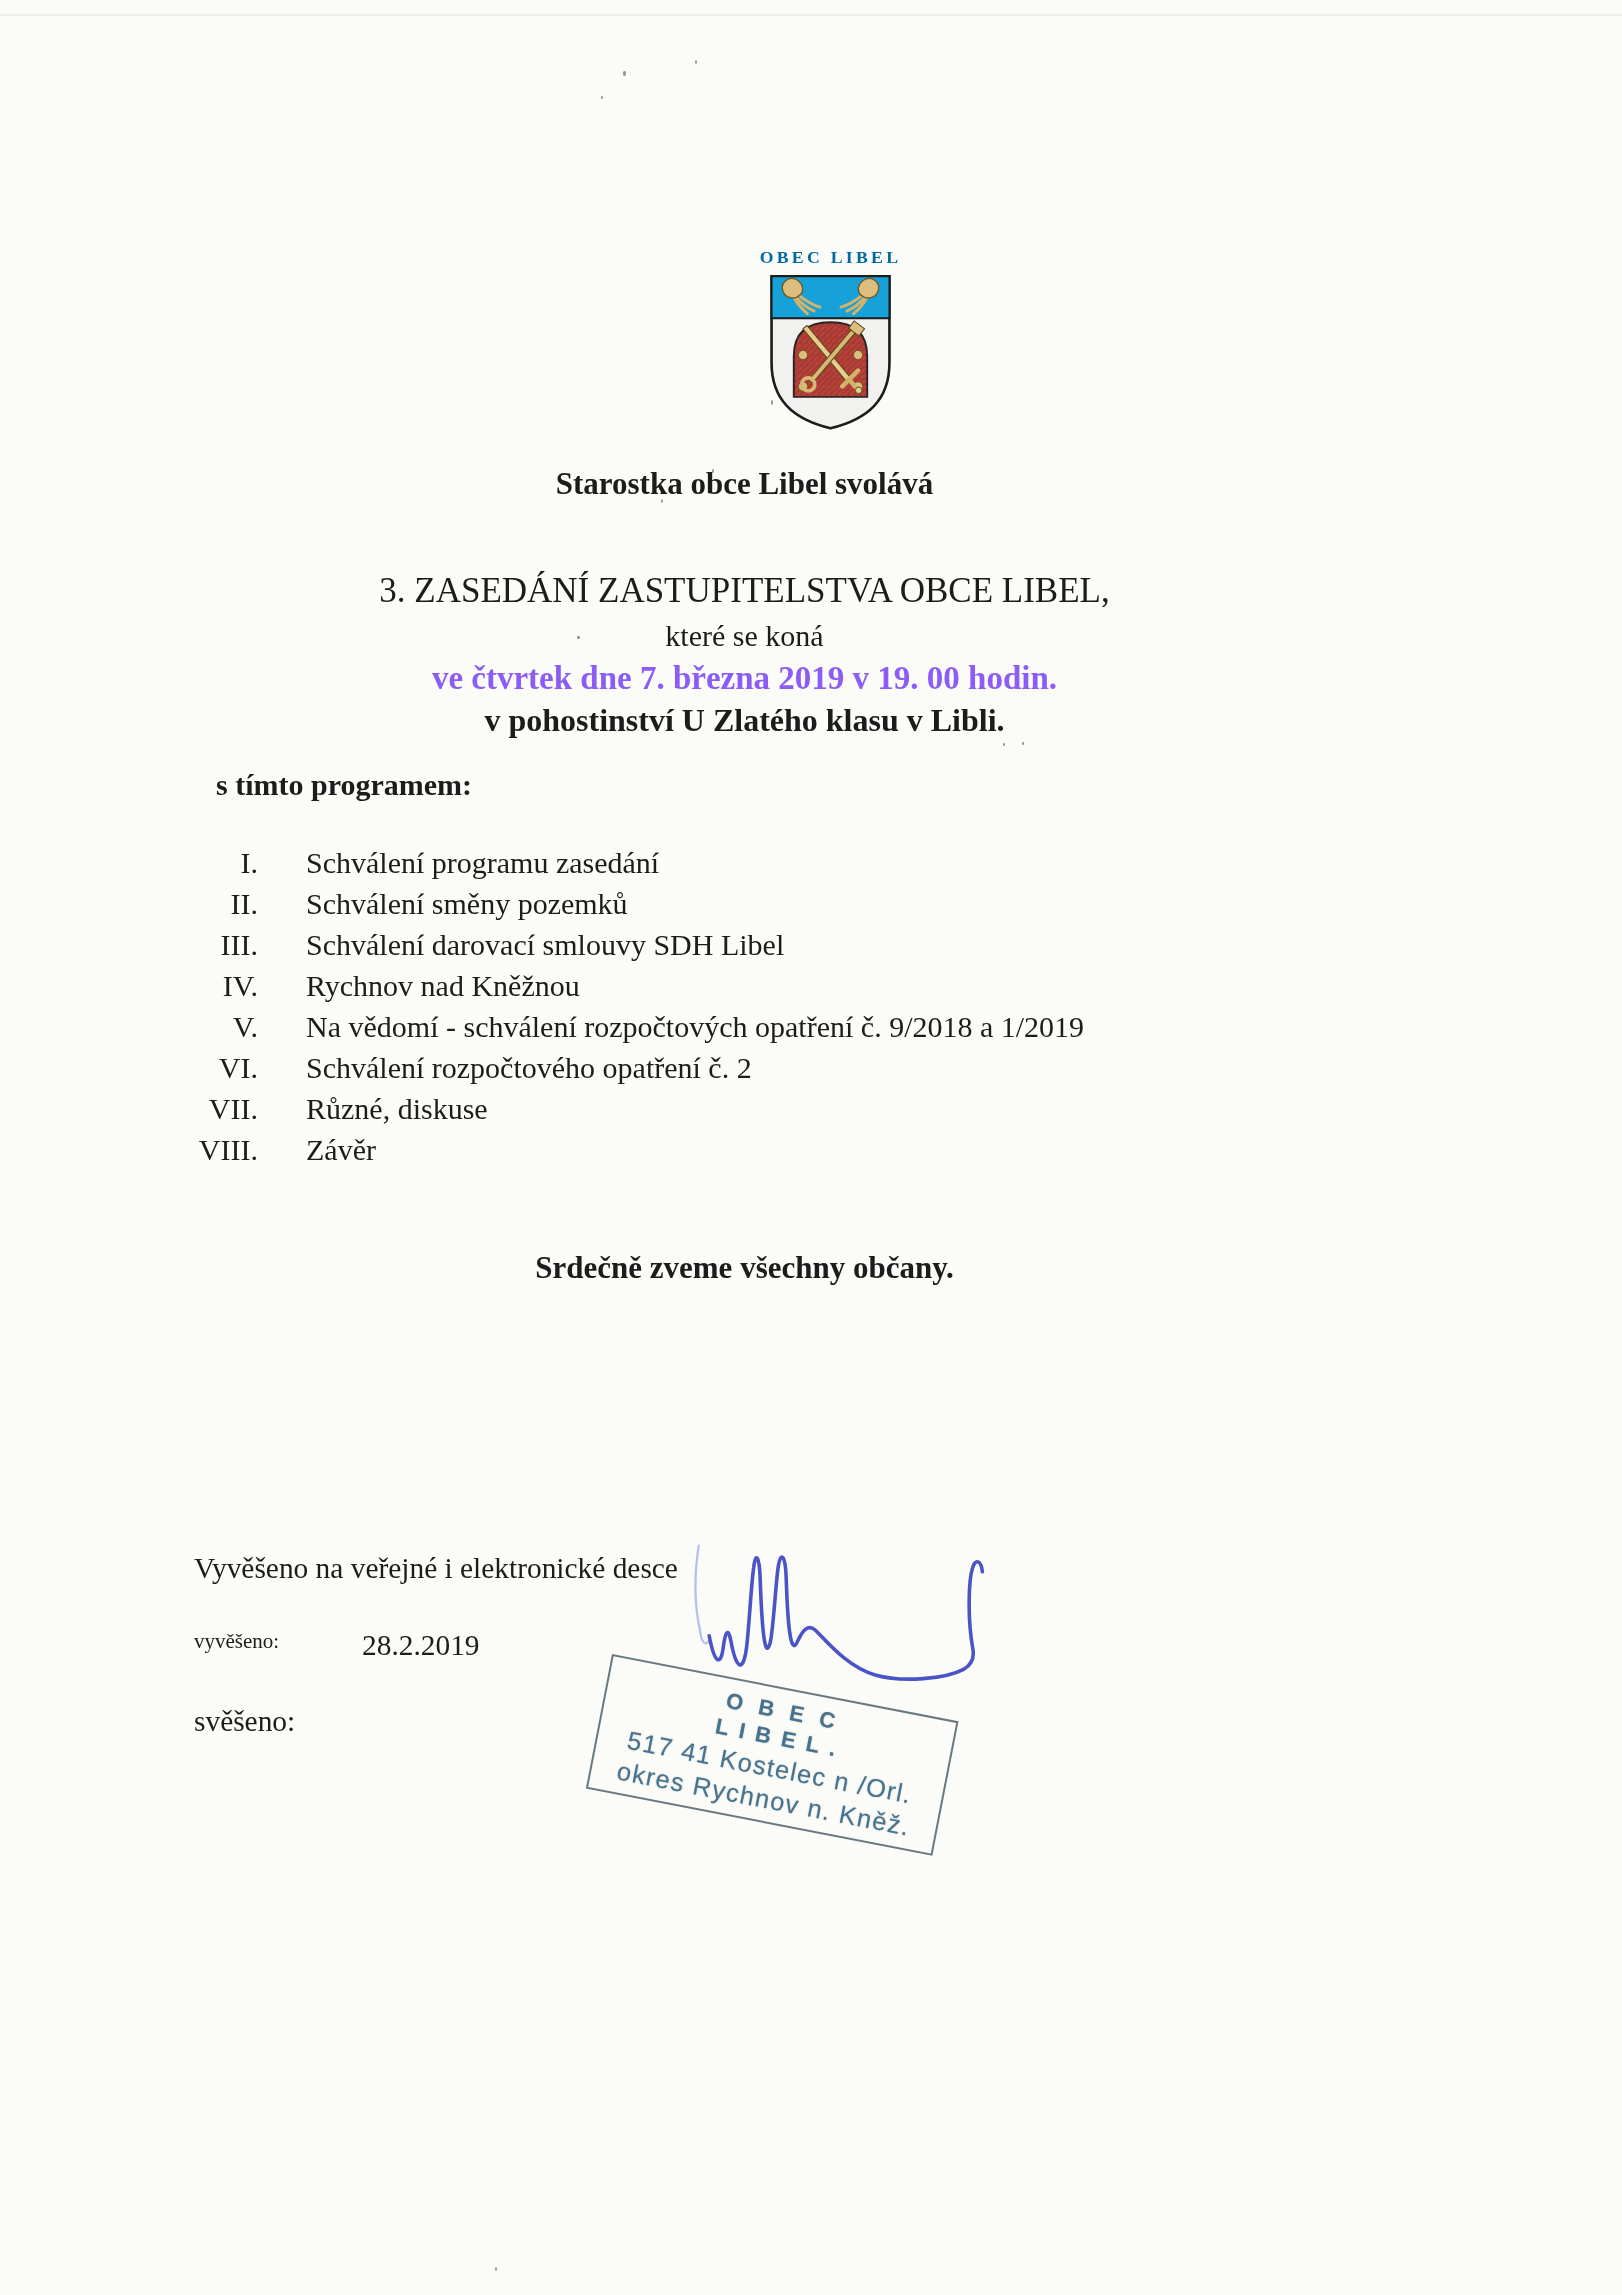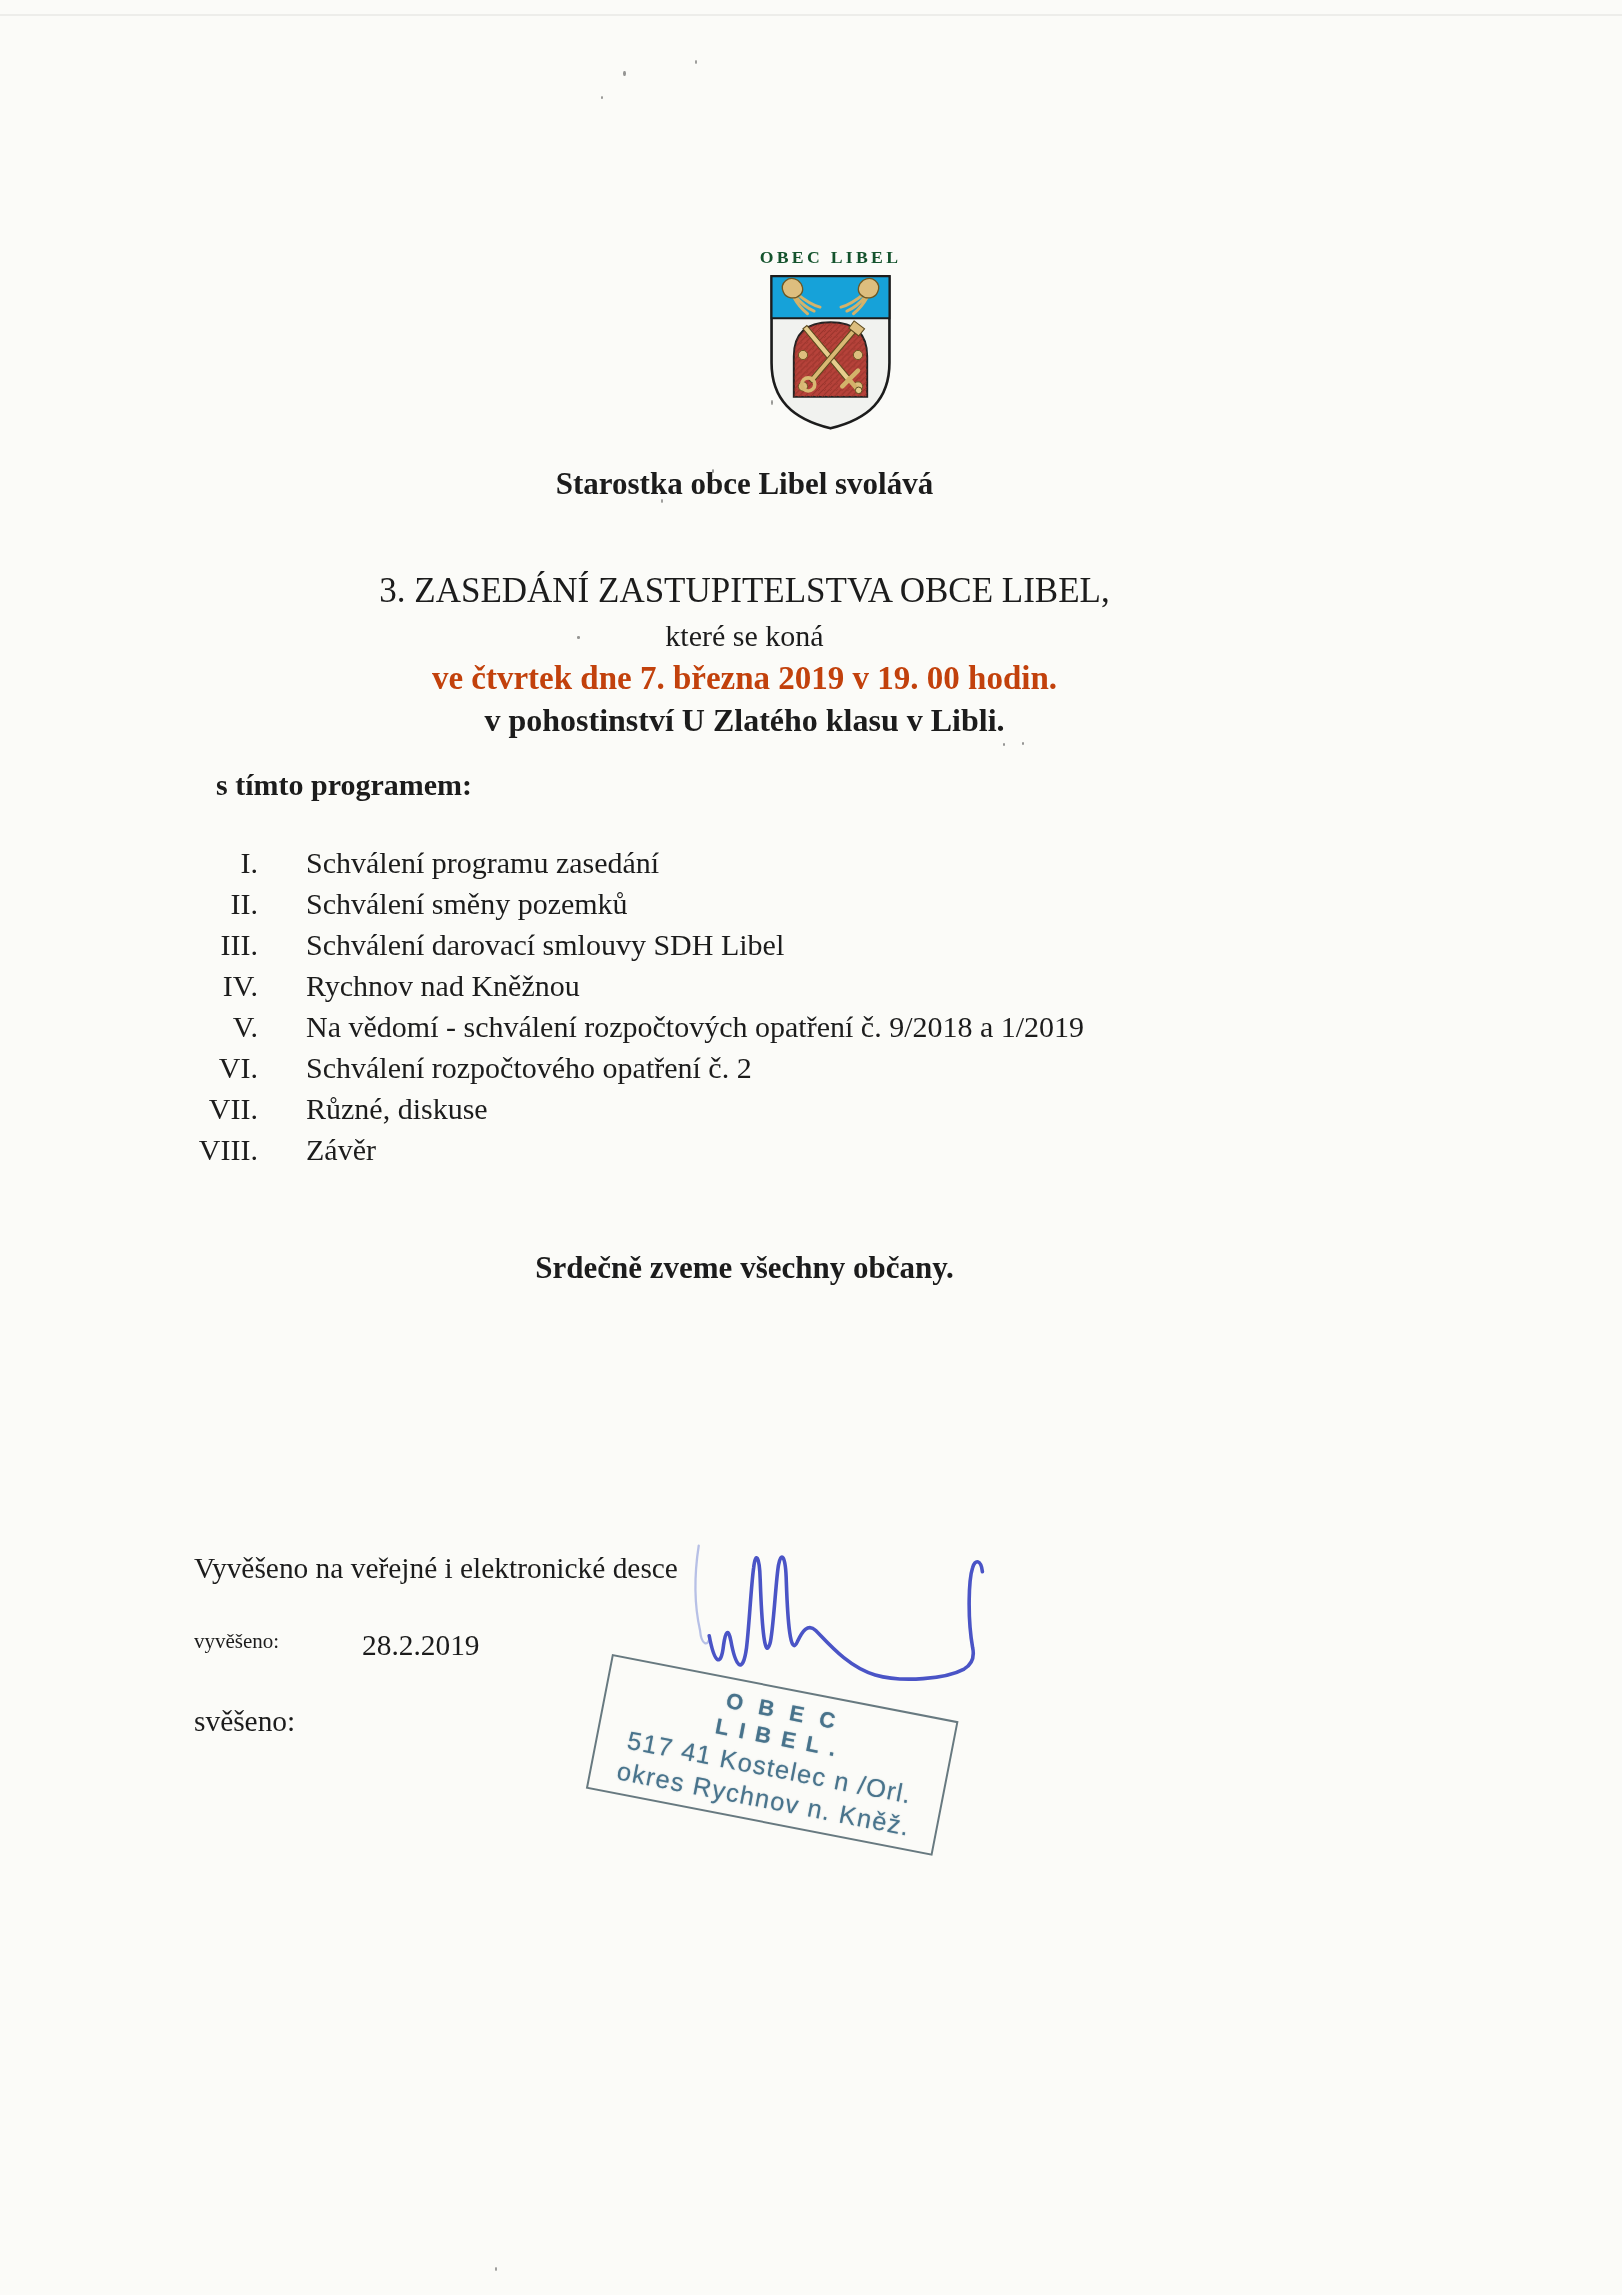--- a/index.html
+++ b/index.html
@@ -10,29 +10,29 @@
     overflow:hidden;
     font-family:"Liberation Serif", serif;
     color:#1c1c1c;
   }
   .scan-line{position:absolute;left:0;top:14.4px;width:1623px;height:1.3px;background:#ededea;}
   .speck{position:absolute;background:#6a6a68;border-radius:50%;opacity:.7;}
 
   
   .crest{position:absolute;left:739px;top:247px;width:183px;text-align:center;}
   .crest-caption{
-    font-weight:bold;font-size:17.7px;letter-spacing:3.3px;color:#14532d;
+    font-weight:bold;font-size:17.7px;letter-spacing:3.3px;color:#0369a1;
     margin-bottom:2.6px;white-space:nowrap;
   }
   
   .center-line{position:absolute;left:0;width:1489px;text-align:center;white-space:nowrap;}
   .intro{top:466px;font-size:31px;font-weight:bold;}
   .m-title{top:571px;font-size:35px;}
   .m-sub{top:619px;font-size:30px;}
-  .m-date{top:660px;font-size:33px;font-weight:bold;color:#c2410c;}
+  .m-date{top:660px;font-size:33px;font-weight:bold;color:#8b5cf6;}
   .m-venue{top:702px;font-size:32px;font-weight:bold;}
   .closing{top:1250px;font-size:31px;font-weight:bold;}
 
   .prog-heading{position:absolute;left:216px;top:768px;font-size:30px;font-weight:bold;}
 
   .prog-list{position:absolute;left:160px;top:842px;font-size:30px;}
   .prog-row{display:flex;align-items:flex-start;}
   .prog-num{width:98px;text-align:right;line-height:41px;flex:none;}
   .prog-text{margin-left:48px;line-height:41px;width:1139px;}
   .prog-text .just{text-align:justify;text-align-last:justify;width:1132px;}

